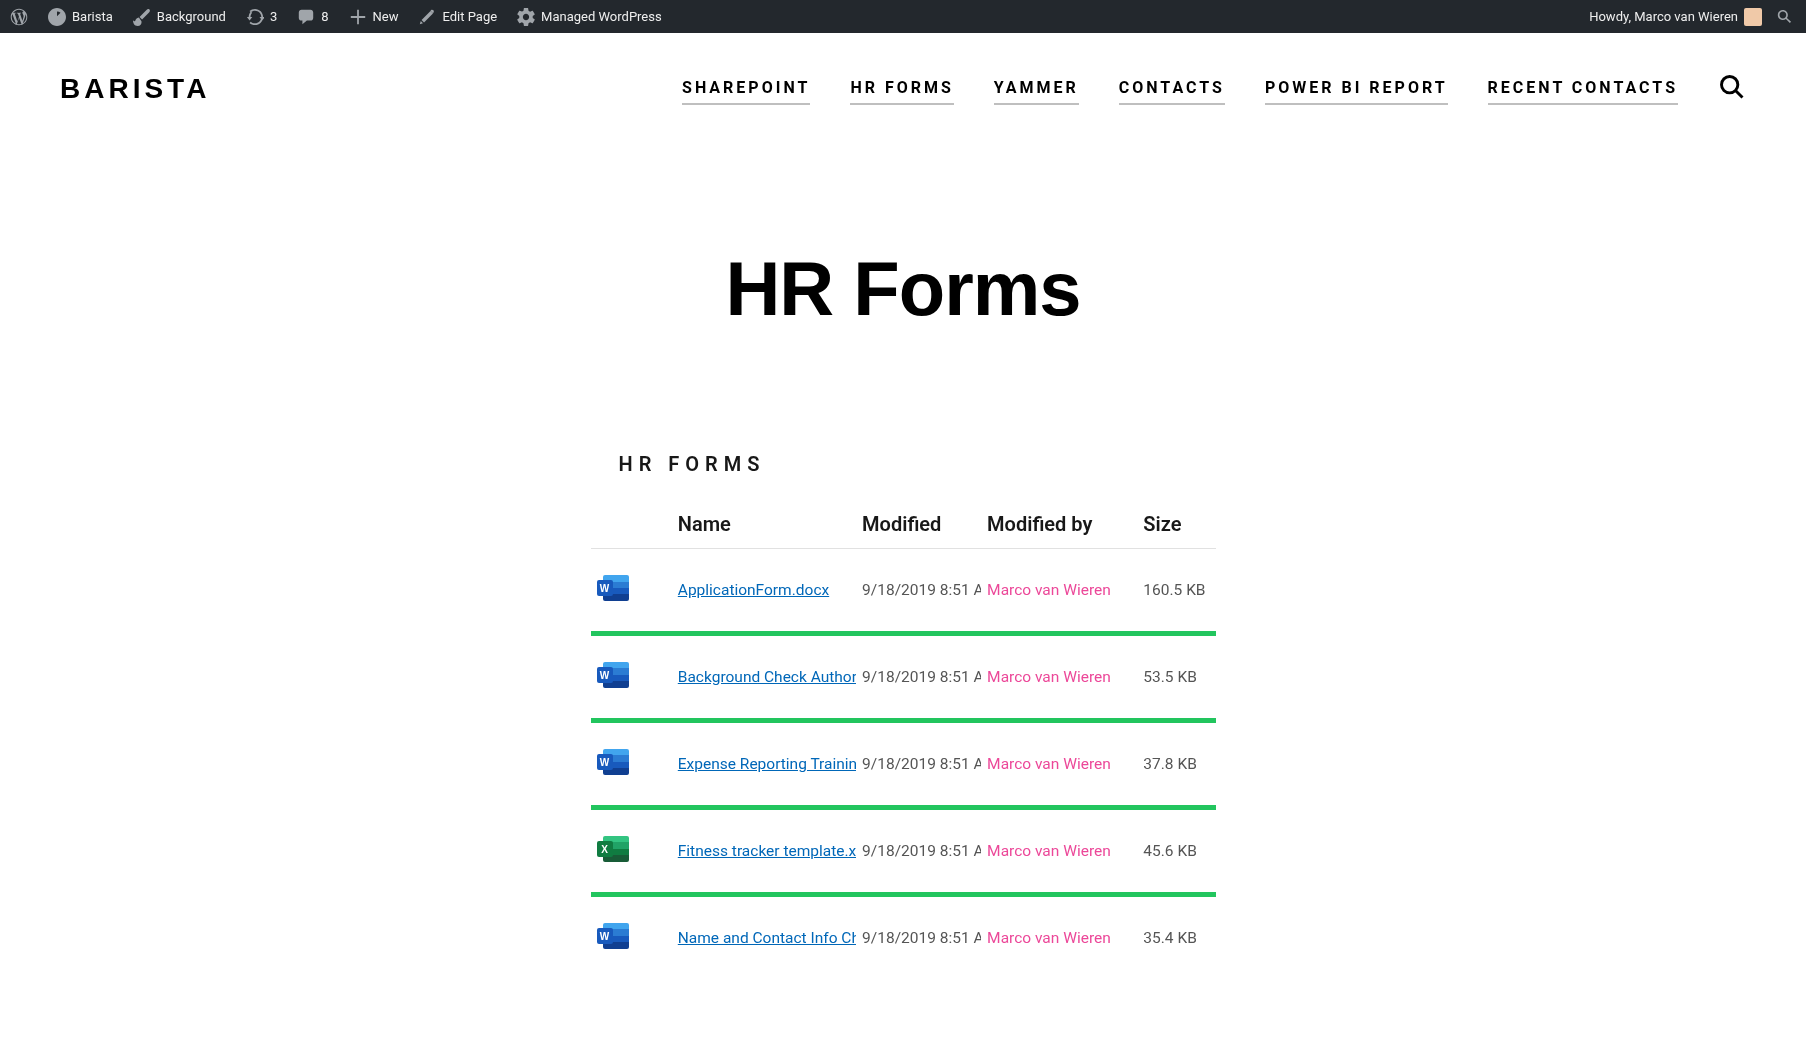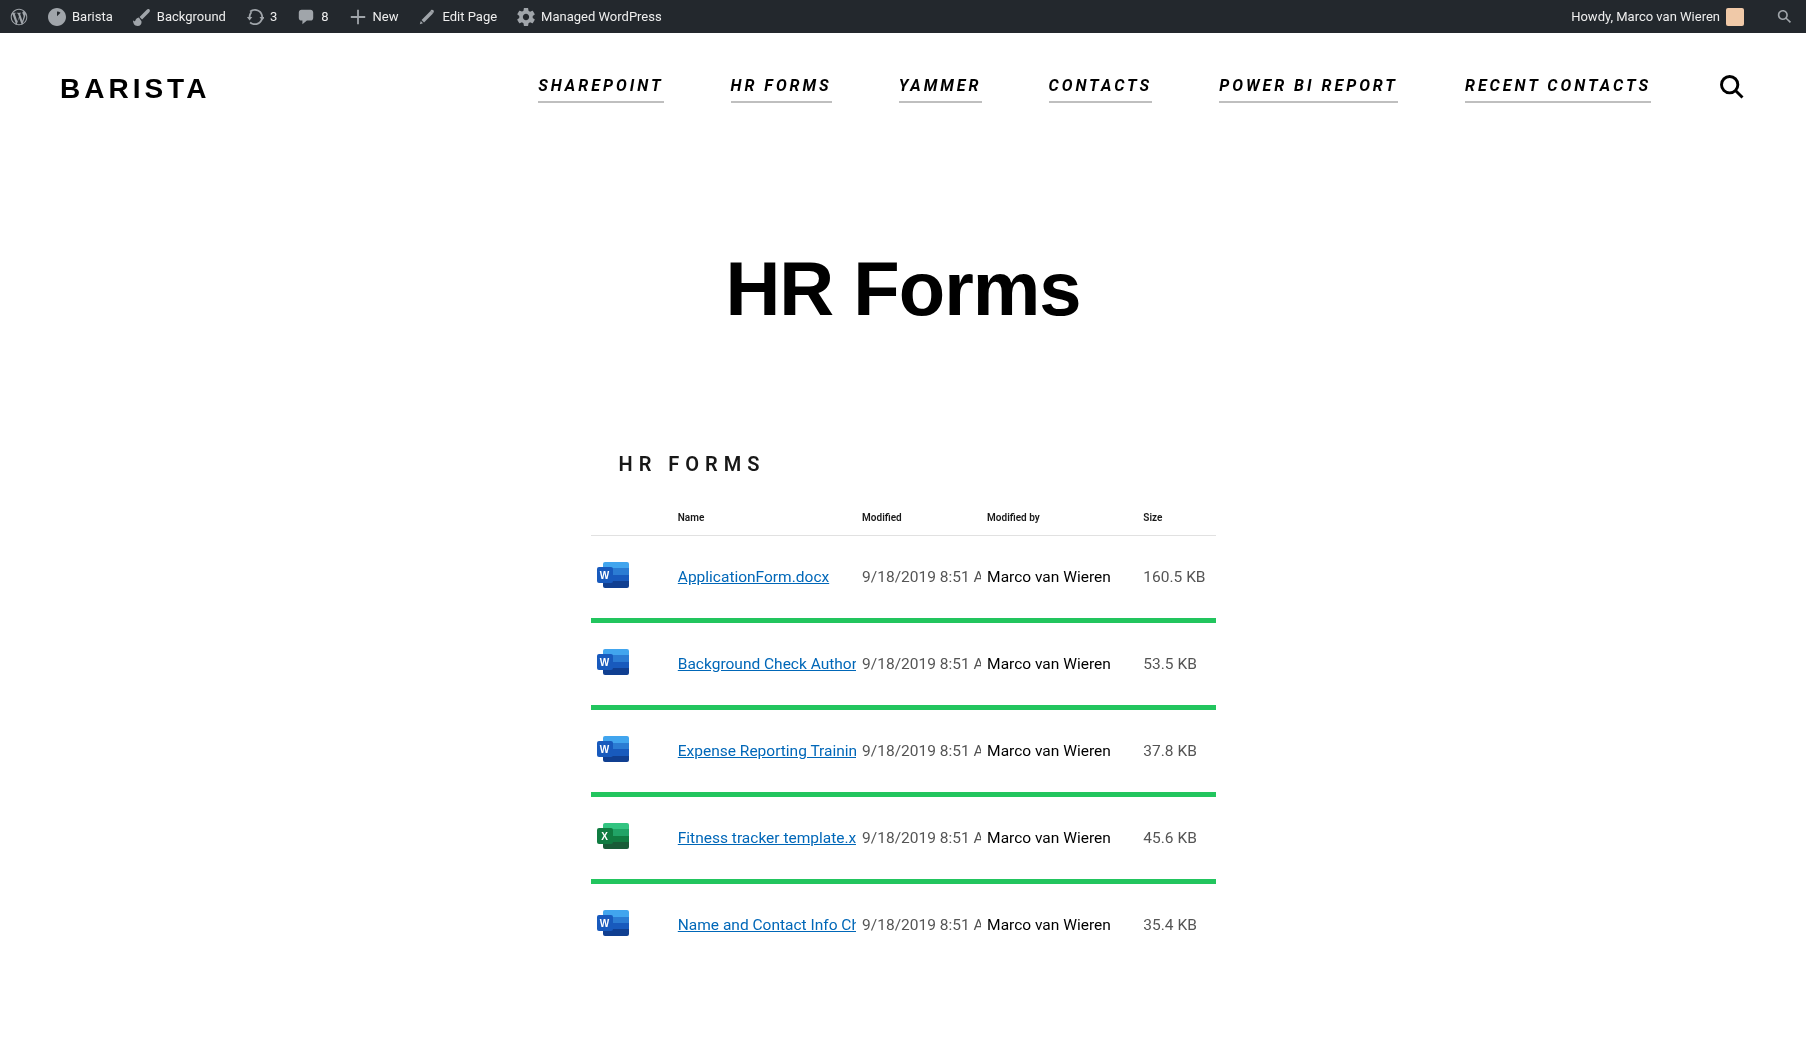--- a/index.html
+++ b/index.html
@@ -2,63 +2,63 @@
 <html><head>
   <meta charset="utf-8">
   <style>
     * { margin: 0; padding: 0; box-sizing: border-box; }
     body { font-family: -apple-system, BlinkMacSystemFont, "Segoe UI", Roboto, Helvetica, Arial, sans-serif; background: #fff; width: 1806px; height: 1053px; overflow: hidden; position: relative; }
     
     
     .wp-admin-bar { background: #23282d; height: 33px; display: flex; align-items: center; color: #eee; font-size: 13px; justify-content: space-between; padding: 0 8px 0 0; }
     .wp-left { display: flex; align-items: center; height: 100%; }
     .wp-item { display: flex; align-items: center; padding: 0 10px; height: 100%; cursor: pointer; gap: 6px; }
-    .wp-right { display: flex; align-items: flex-start; gap: 22px; }
+    .wp-right { display: flex; align-items: flex-start; gap: 4px; }
     .wp-avatar { width: 18px; height: 18px; background: #f0c9a8; border-radius: 2px; display:inline-block;}
     .wp-icon { display: inline-flex; align-items: center; justify-content: center; }
     .wp-icon svg { width: 18px; height: 18px; fill: #a0a5aa; }
     .wp-item span.lbl { color: #eee; }
     .wp-search-icon svg { width:18px; height:18px; fill:#a0a5aa;}
     
     
     .viewport { height: calc(1053px - 33px); overflow-y: scroll; position: relative; }
     .viewport::-webkit-scrollbar { width: 17px; }
     .viewport::-webkit-scrollbar-track { background: #f1f1f1; }
     .viewport::-webkit-scrollbar-thumb { background: #c1c1c1; }
     .viewport::-webkit-scrollbar-button { background: #f1f1f1; height:17px; display:block;}
     
     
     .site-header { display: flex; align-items: center; justify-content: space-between; padding: 40px 60px 30px 60px; }
     .site-logo { font-family: Arial, sans-serif; font-weight: 900; font-size: 28px; letter-spacing: 4px; color: #000; }
-    .main-nav { display: flex; gap: 67px; align-items: center; font-style: italic; }
+    .main-nav { display: flex; gap: 40px; align-items: flex-end; }
     .nav-link { font-size: 16px; font-weight: 700; letter-spacing: 3px; color: #000; text-decoration: none; border-bottom: 2px solid #bfbfbf; padding-bottom: 6px; cursor: pointer; }
     .search-btn { cursor: pointer; }
     .search-btn svg { width: 28px; height: 28px; stroke: #000; stroke-width: 2.5; fill: none; }
     
     
     .page-title { text-align: center; font-size: 76px; font-weight: 800; letter-spacing: -1px; margin-top: 110px; font-family: Arial, Helvetica, sans-serif; }
     
     
     .hr-section { width: 625px; margin: 120px auto 0 auto; }
     .section-heading { font-size: 20px; font-weight: 600; letter-spacing: 6px; color: #181818; margin-bottom: 24px; padding-left: 28px;}
     
     
     table.file-table { width: 100%; border-collapse: collapse; }
-    table.file-table th { text-align: left; font-weight: 600; font-size: 10px; color: #181818; padding: 12px 6px 12px 6px; border-bottom: 1px solid #e1e1e1; }
+    table.file-table th { text-align: left; font-weight: 600; font-size: 20px; color: #181818; padding: 12px 6px 12px 6px; border-bottom: 1px solid #e1e1e1; }
     table.file-table th.col-icon { width: 55px; padding-left: 0;}
     table.file-table th.col-name { width: 200px; padding-left: 30px;}
     table.file-table th.col-mod { width: 120px; }
     table.file-table th.col-by { width: 150px; }
     table.file-table th.col-size { width: 75px; }
     table.file-table td { padding: 26px 6px; border-bottom: 5px solid #22c55e; font-size: 15.5px; color: #555; vertical-align: middle; }
     table.file-table td.col-icon { padding-left: 12px; }
     table.file-table td.col-name { padding-left: 30px; white-space: nowrap; overflow: hidden; text-overflow: clip; max-width: 190px;}
     table.file-table td.col-name a { color: #0067b8; text-decoration: underline; cursor: pointer; }
     table.file-table td.col-mod { white-space: nowrap; overflow: hidden; max-width: 115px; color:#555;}
-    table.file-table td.col-by { color:#000000;}
+    table.file-table td.col-by { color:#ec4899;}
     table.file-table td.col-size { color:#555;}
     table.file-table tbody tr:last-child td { border-bottom: none; }
 
     
     .file-icon { width: 26px; height: 26px; display: inline-block; position: relative; }
     .file-icon.word { background: linear-gradient(#41a5ee 0 25%, #2b7cd3 25% 50%, #185abd 50% 75%, #103f91 75% 100%); border-radius: 2px; }
     .file-icon.word::before { content:"W"; position:absolute; left:-6px; top:5px; width:16px; height:16px; background:#185abd; color:#fff; font-size:10px; font-weight:bold; display:flex; align-items:center; justify-content:center; border-radius:2px; font-family: Arial;}
     .file-icon.excel { background: linear-gradient(#33c481 0 25%, #21a366 25% 50%, #107c41 50% 75%, #185c37 75% 100%); border-radius: 2px; }
     .file-icon.excel::before { content:"X"; position:absolute; left:-6px; top:5px; width:16px; height:16px; background:#107c41; color:#fff; font-size:10px; font-weight:bold; display:flex; align-items:center; justify-content:center; border-radius:2px; font-family: Arial;}
     

